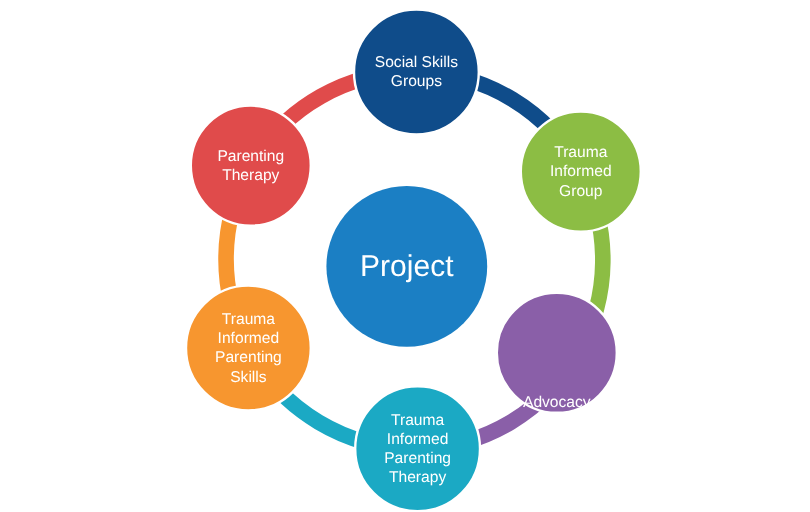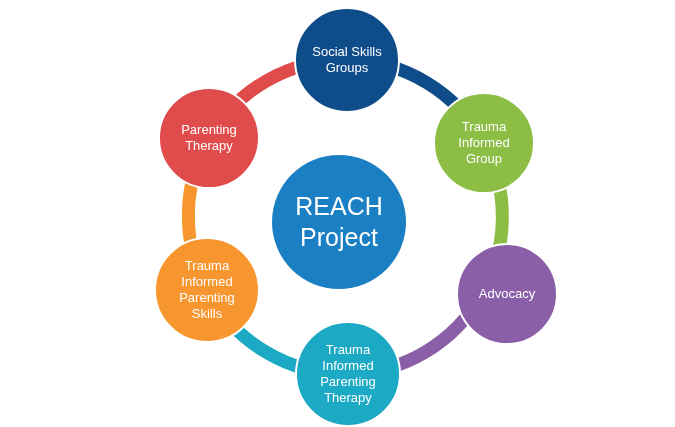--- a/index.html
+++ b/index.html
@@ -22,41 +22,40 @@
     <path d="M 484 143 A 157 157 0 0 1 482 294" stroke="#8cbd44"></path>
     <path d="M 482 294 A 157 157 0 0 1 348 374" stroke="#8a5fa8"></path>
     <path d="M 348 374 A 157 157 0 0 1 207 290" stroke="#1ba9c4"></path>
     <path d="M 207 290 A 157 157 0 0 1 209 138" stroke="#f7962f"></path>
     <path d="M 209 138 A 157 157 0 0 1 347 60" stroke="#e04b4b"></path>
   </g>
 </svg>
 
 <div class="node center" style="left:272px; top:155px; width:134px; height:134px; background:#1b7fc4; border:none;">
   <span class="lbl">
-    <span style="display:block">REACH</span>
     <span style="display:block">Project</span>
   </span>
 </div>
 
 <div class="node" style="left:294px; top:7px; width:106px; height:106px; background:#0f4c8a;">
   <span class="lbl">
     <span style="display:block">Social Skills</span>
     <span style="display:block">Groups</span>
   </span>
 </div>
 
 <div class="node" style="left:433px; top:92px; width:102px; height:102px; background:#8cbd44;">
   <span class="lbl">
     <span style="display:block">Trauma</span>
     <span style="display:block">Informed</span>
     <span style="display:block">Group</span>
   </span>
 </div>
 
-<div class="node" style="left:456px; top:243px; width:102px; height:102px; background:#8a5fa8;">
+<div class="node" style="left:413px; top:243px; width:102px; height:102px; background:#8a5fa8;align-items:flex-end;">
   <span class="lbl">
     <span style="display:block">Advocacy</span>
   </span>
 </div>
 
 <div class="node" style="left:295px; top:321px; width:106px; height:106px; background:#1ba9c4;">
   <span class="lbl">
     <span style="display:block">Trauma</span>
     <span style="display:block">Informed</span>
     <span style="display:block">Parenting</span>

